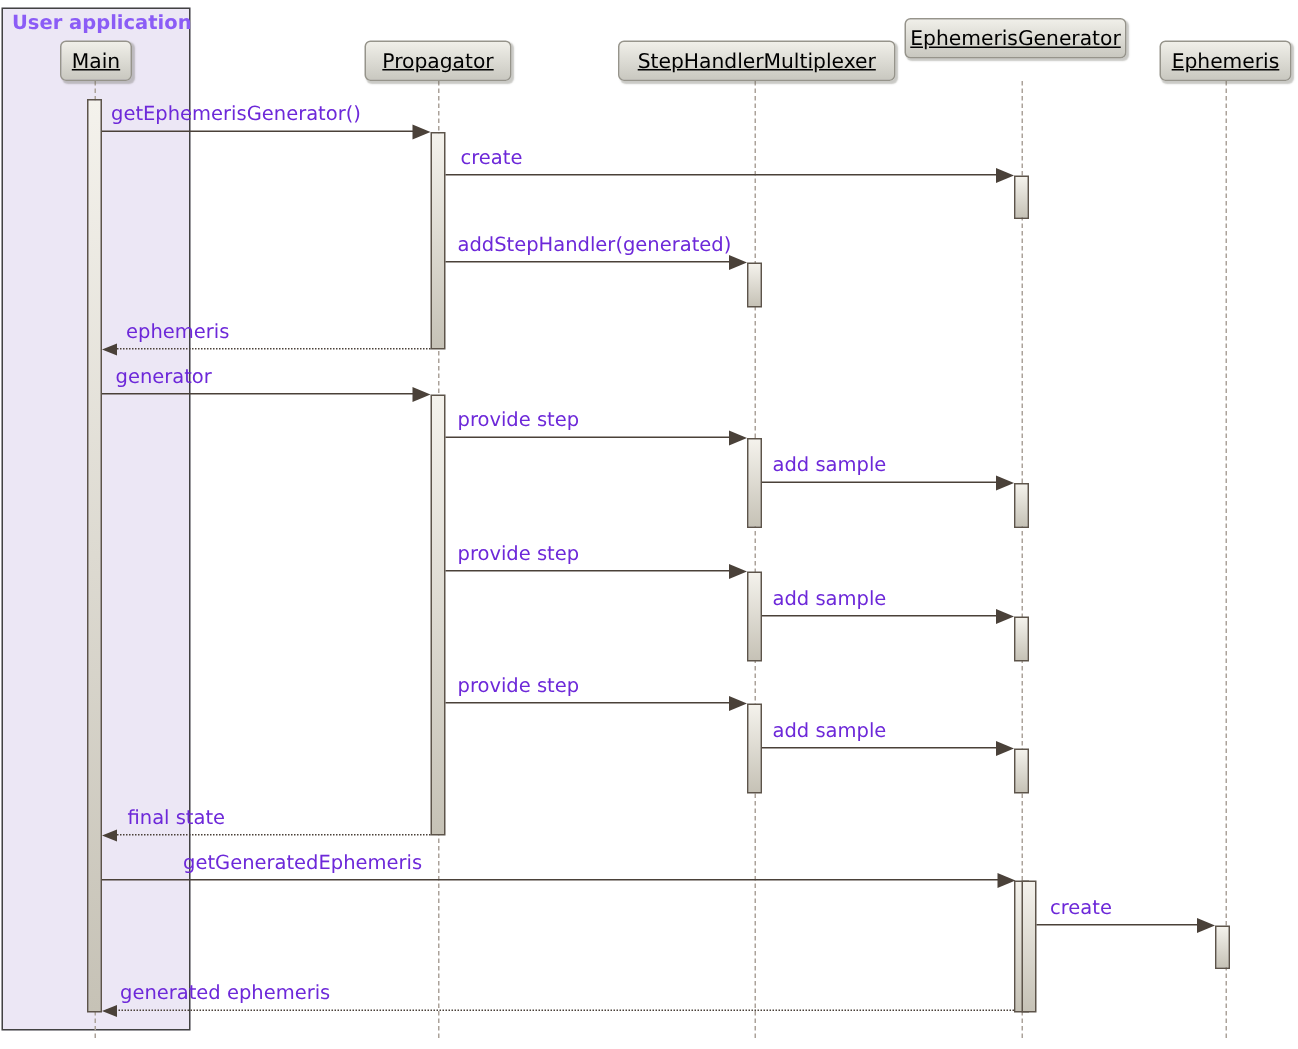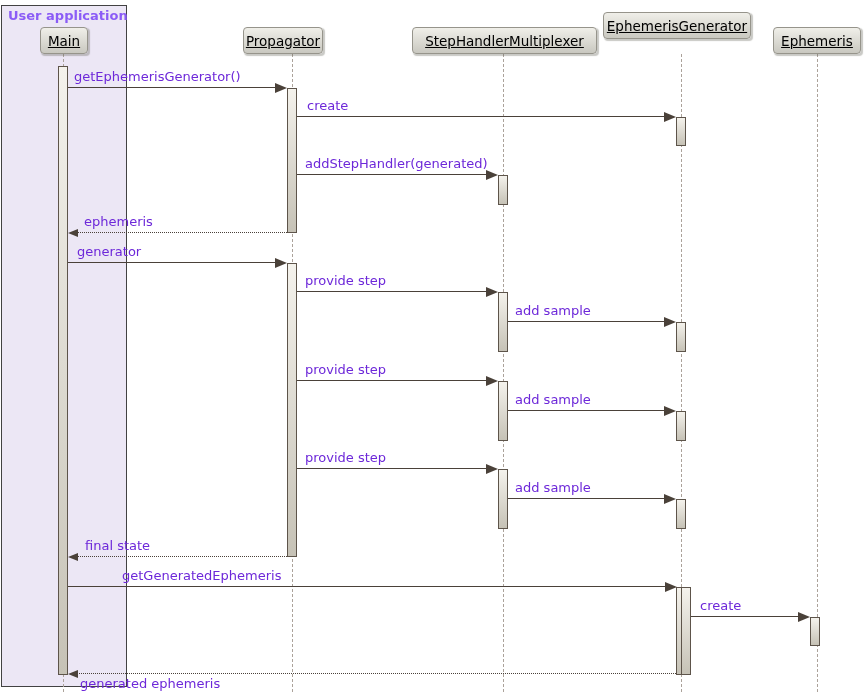--- a/index.html
+++ b/index.html
@@ -66,21 +66,21 @@
       <div class="activation" style="left: 498px; top: 469px; width: 10px; height: 60px;"></div>
       <div class="activation" style="left: 676px; top: 499px; width: 10px; height: 30px;"></div>
       <div class="activation" style="left: 676px; top: 587px; width: 10px; height: 88px;"></div>
       <div class="activation" style="left: 681px; top: 587px; width: 10px; height: 88px;"></div>
       <div class="activation" style="left: 810px; top: 617px; width: 10px; height: 29px;"></div>
     </div>
   <div id="layer-participants">
       <div class="participant" style="left: 40px; top: 27px; width: 48px;">
         <span>Main</span>
       </div>
-      <div class="participant" style="left: 243px; top: 27px; width: 80px;">
+      <div class="participant" style="left: 243px; top: 27px; width: 98px;">
         <span>Propagator</span>
       </div>
       <div class="participant" style="left: 412px; top: 27px; width: 185px;">
         <span>StepHandlerMultiplexer</span>
       </div>
       <div class="participant" style="left: 603px; top: 12px; width: 148px;">
         <span>EphemerisGenerator</span>
       </div>
       <div class="participant" style="left: 773px; top: 27px; width: 88px;">
         <span>Ephemeris</span>
@@ -124,15 +124,15 @@
       <div class="head left" style="left: 68px; top: 552.5px;"></div>
       <div class="msg-label" style="left: 85px; top: 538px;">final state</div>
       <div class="msg-line call" style="left: 68px; width: 606px; top: 586px;"></div>
       <div class="head right" style="left: 665px; top: 581.5px;"></div>
       <div class="msg-label" style="left: 74px; top: 568px; margin-left: 48px;">getGeneratedEphemeris</div>
       <div class="msg-line call" style="left: 691px; width: 116px; top: 616px;"></div>
       <div class="head right" style="left: 798px; top: 611.5px;"></div>
       <div class="msg-label" style="left: 700px; top: 598px;">create</div>
       <div class="msg-line return" style="left: 71px; width: 605px; top: 673px;"></div>
       <div class="head left" style="left: 68px; top: 669.5px;"></div>
-      <div class="msg-label" style="left: 80px; top: 655px; margin-top: 21px;">generated ephemeris</div>
+      <div class="msg-label" style="left: 80px; top: 655px;">generated ephemeris</div>
     </div>
 </div>
 
 </body></html>

